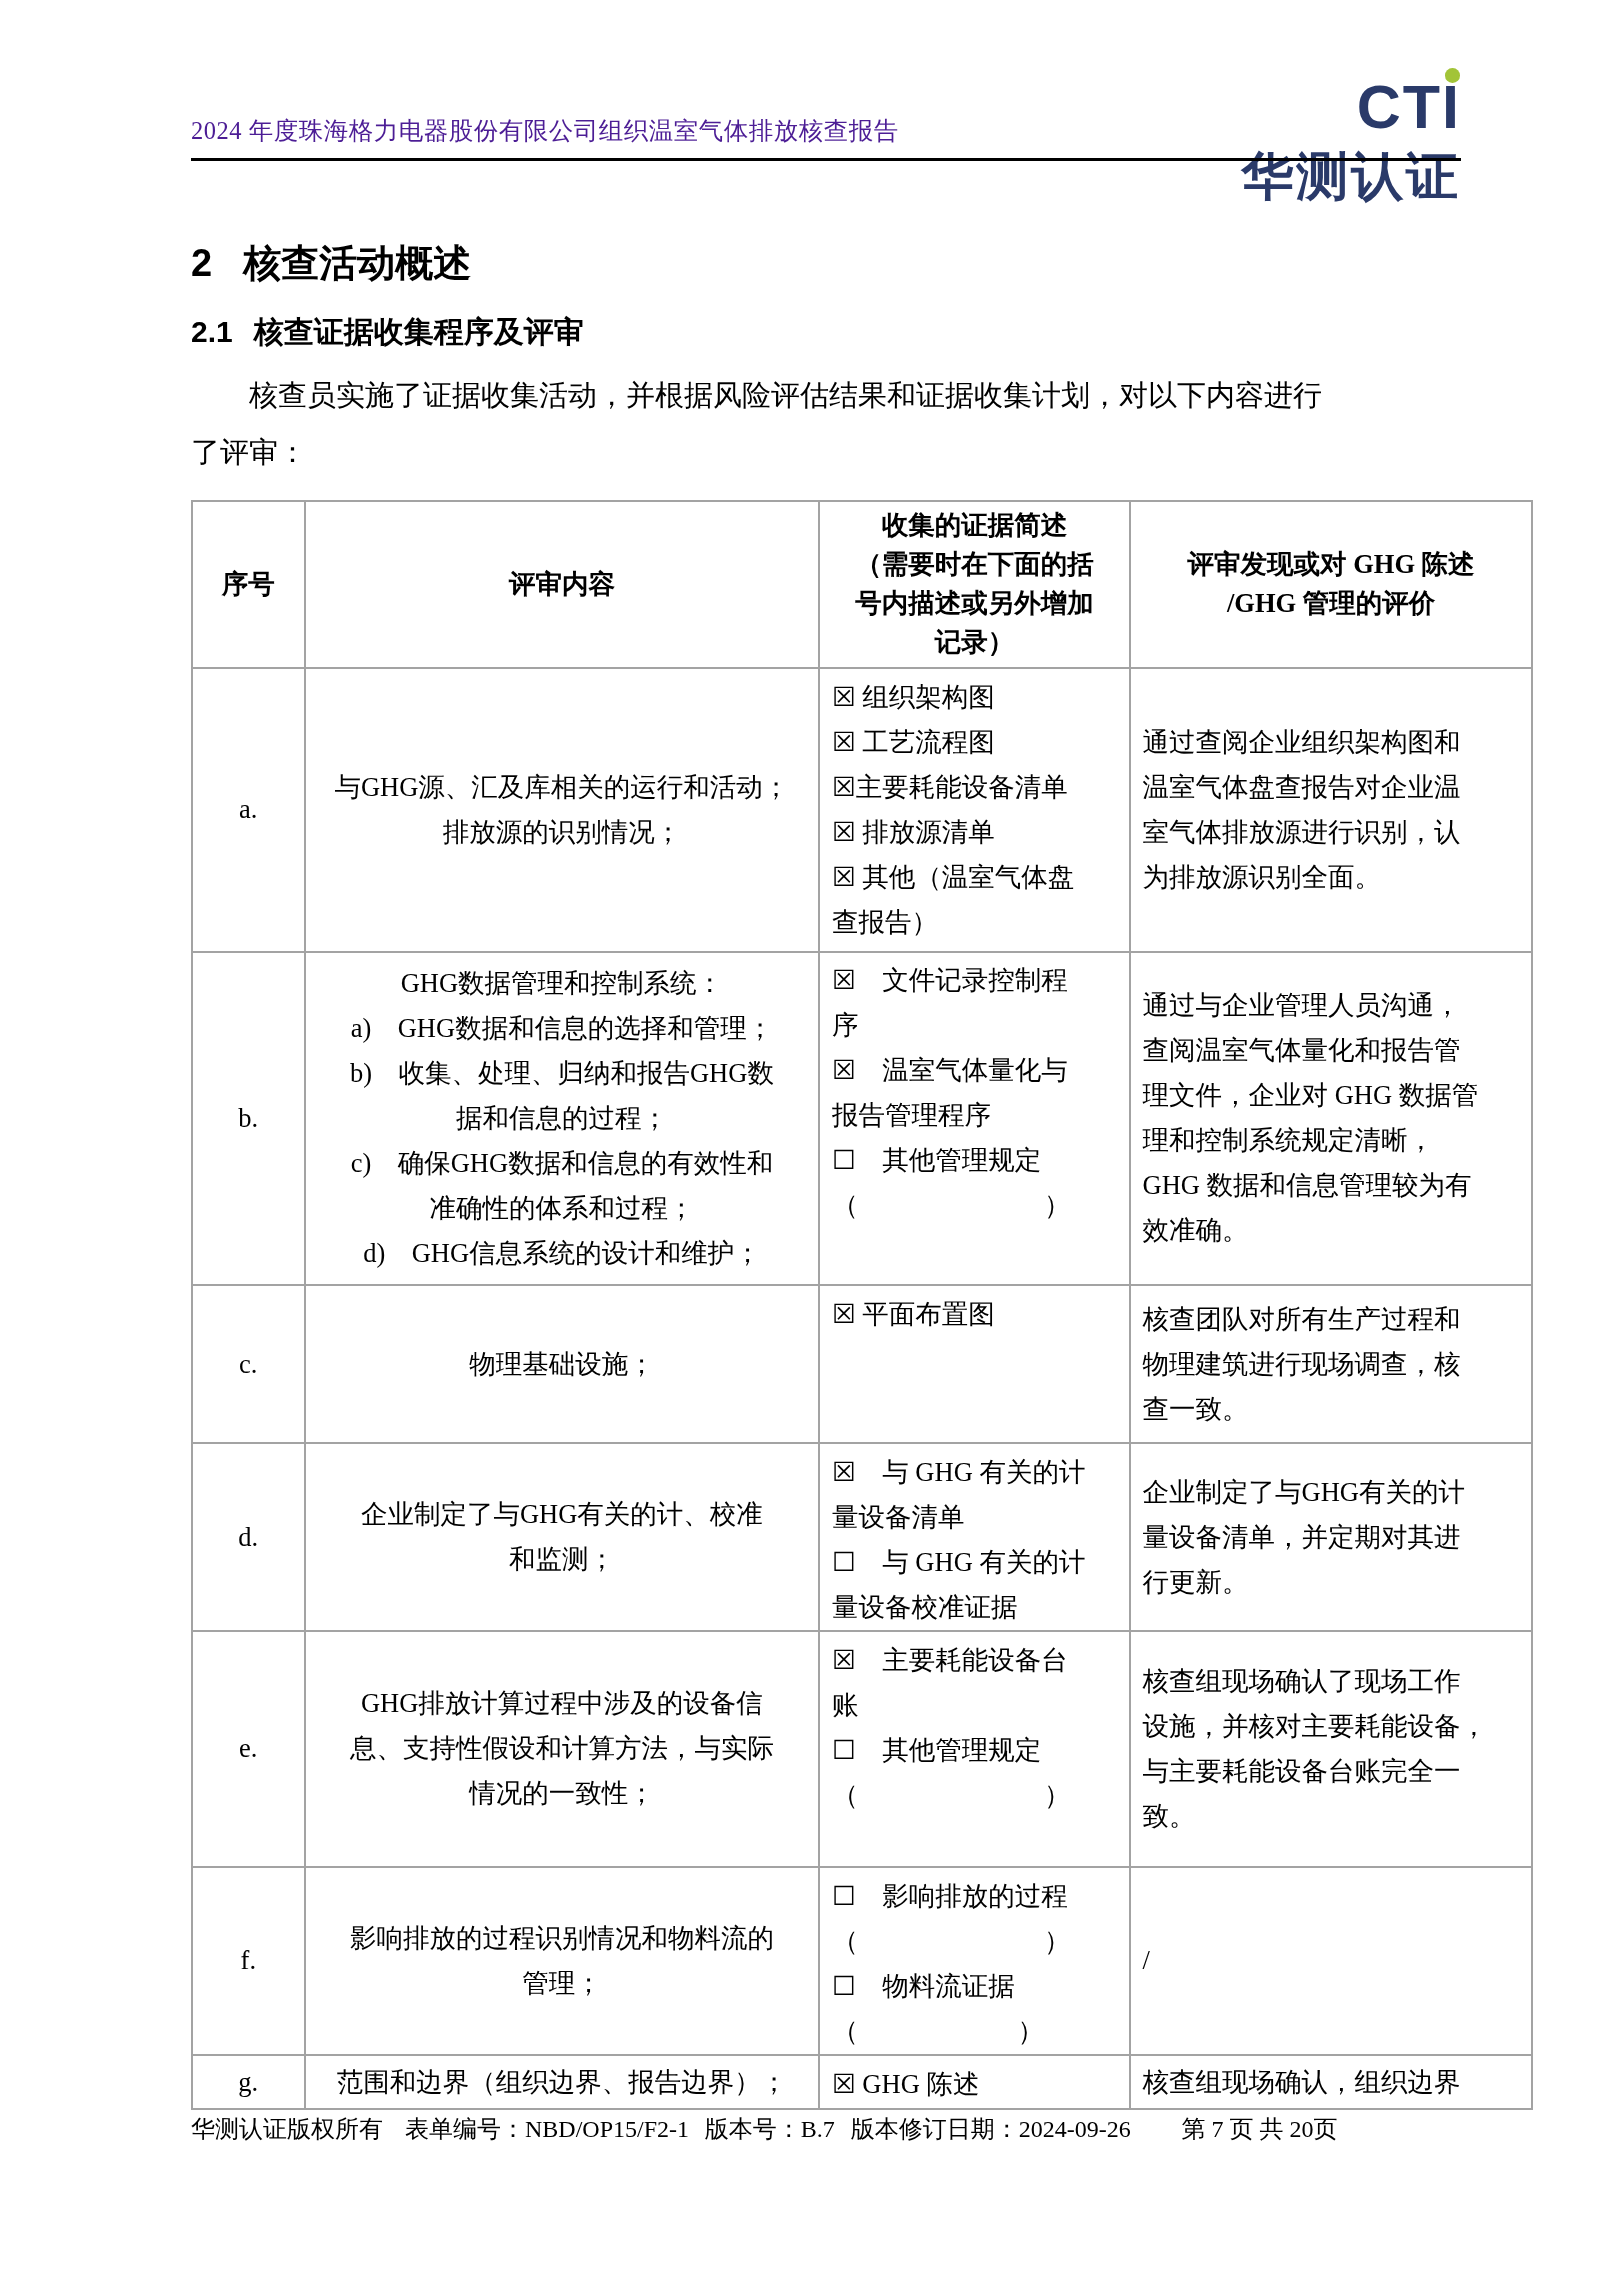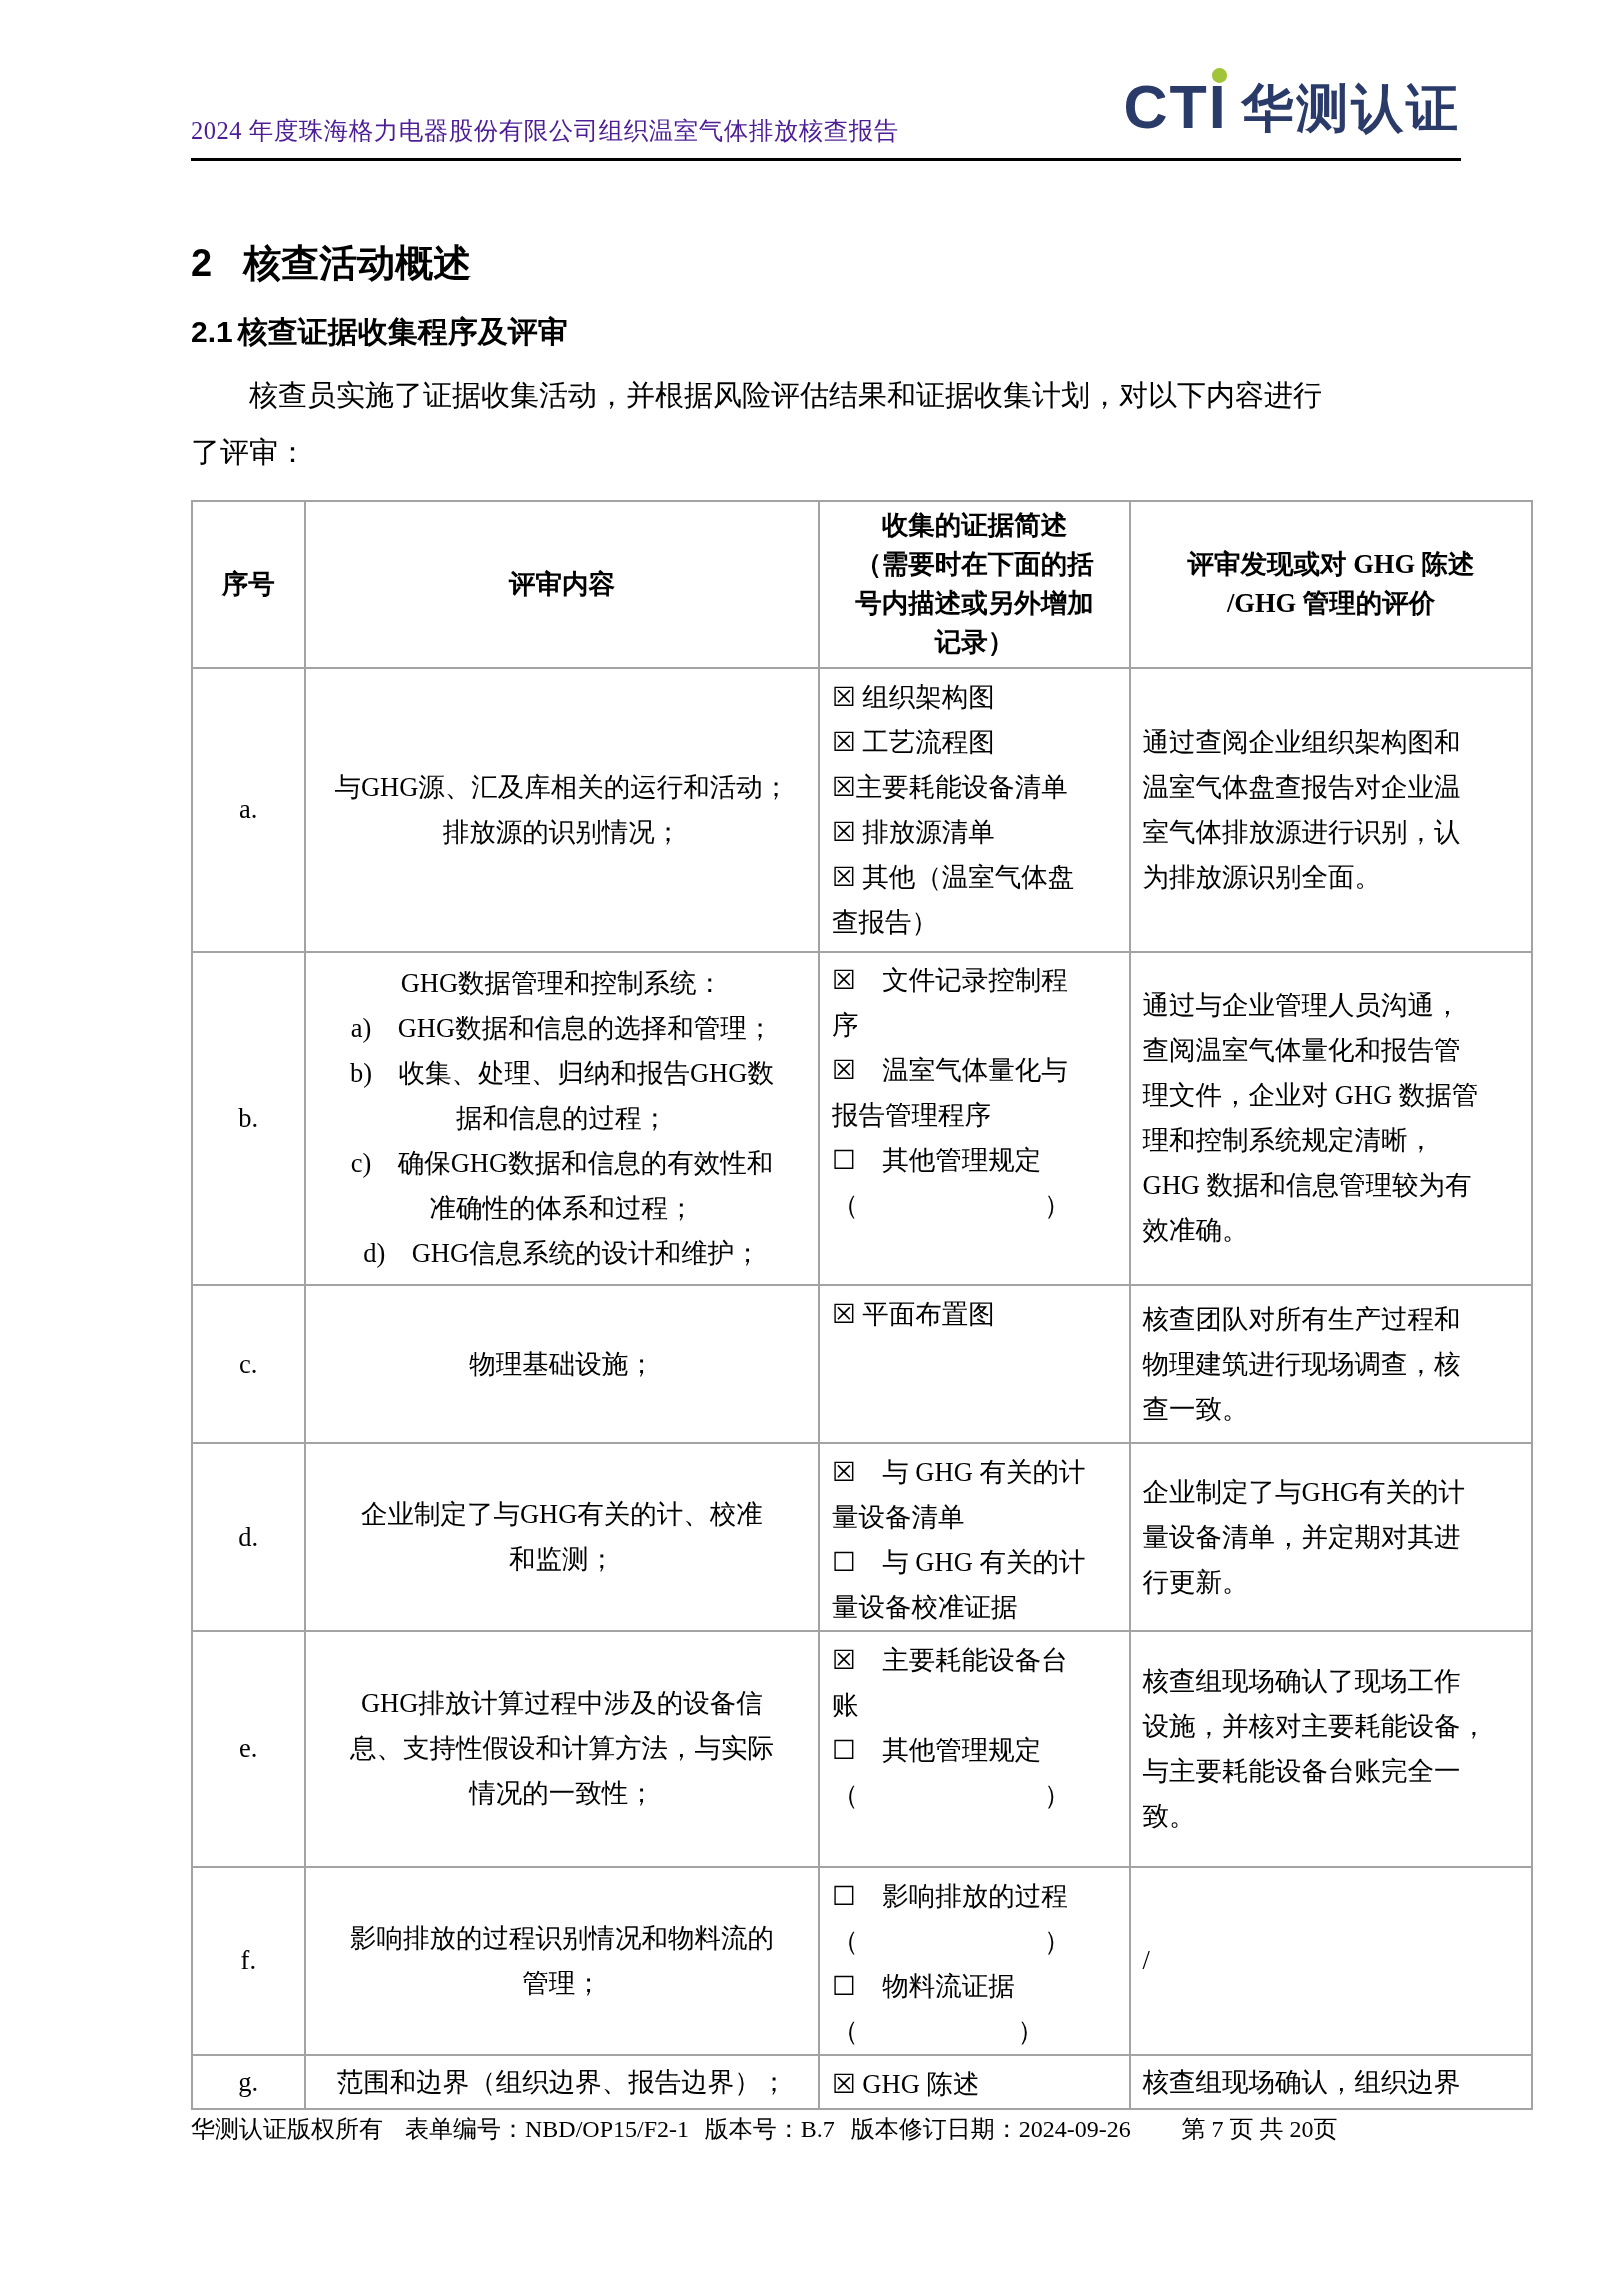--- a/index.html
+++ b/index.html
@@ -17,20 +17,21 @@
   .doc-title {
     left:191px; top:114px;
     font-size:24.5px; color:#4c1d95; letter-spacing:0.5px;
   }
   .logo {
     right:160px; top:80px;
     display:flex; align-items:flex-end; gap:13.7px;
     color:#2a3a69;
     font-family:"Liberation Sans","DejaVu Sans",sans-serif;
     font-weight:bold;
+    flex-direction:column;
   }
   .logo-cti { font-size:61px; line-height:55px; letter-spacing:2px; position:relative; }
   .logo-dot {
     position:absolute; top:-11.8px; right:1px;
     width:14.7px; height:14.7px; border-radius:50%;
     background:#a2c438;
   }
   .logo-cn { font-size:52px; line-height:54px; letter-spacing:2.9px; }
   .header-rule { left:191px; top:158px; width:1270px; height:2.9px; background:#000; }
 
@@ -39,21 +40,21 @@
     left:191px; top:242px;
     font-family:"Liberation Sans","DejaVu Sans",sans-serif;
     font-weight:bold; font-size:38px; line-height:43px;
   }
   .h1 .h-num { margin-right:31px; }
   .h2 {
     left:191px; top:314px;
     font-family:"Liberation Sans","DejaVu Sans",sans-serif;
     font-weight:bold; font-size:30px; line-height:35px;
   }
-  .h2 .h-num { margin-right:5px; }
+  .h2 .h-num { margin-right:21px; }
 
   .intro {
     left:191px; top:367px; width:1270px;
     font-size:29px; line-height:57px;
     text-indent:2em;
     white-space:pre-line;
     text-align:justify;
   }
 
   

